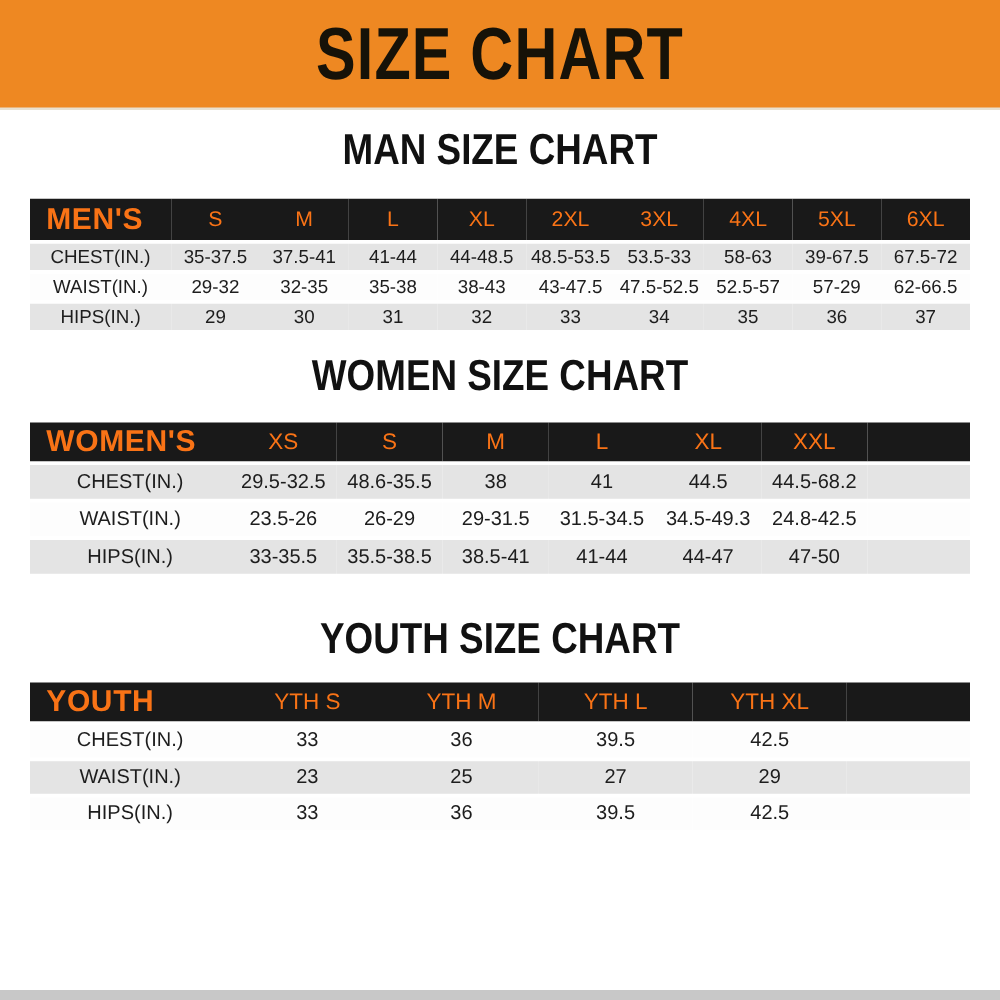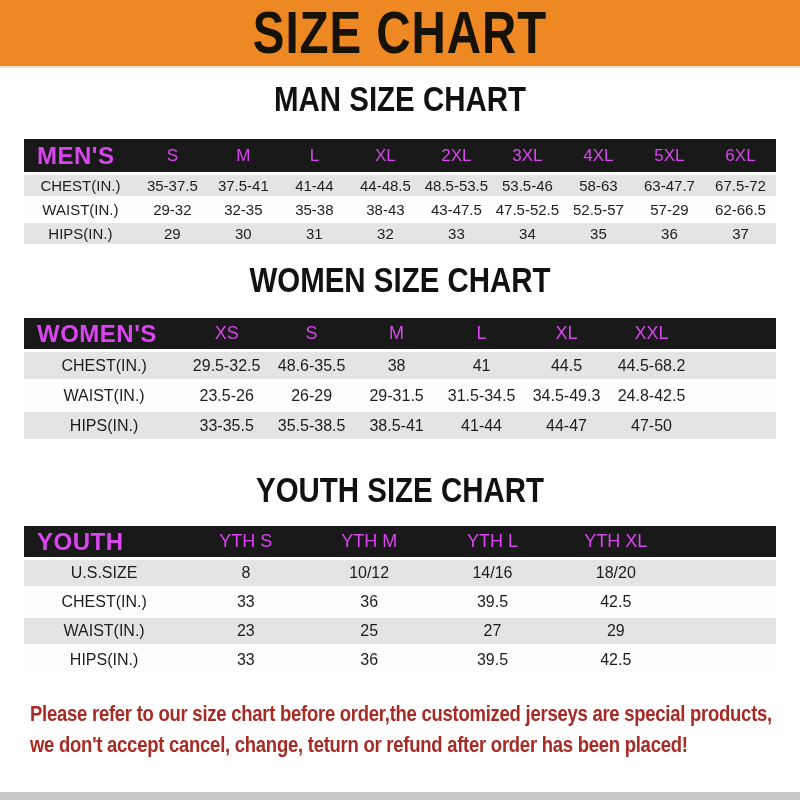--- a/index.html
+++ b/index.html
@@ -16,21 +16,21 @@
     margin: 0; padding: 0;
     width: 800px; height: 800px;
     background: #ffffff;
     font-family: "Liberation Sans", sans-serif;
     overflow: hidden;
   }
   .page { position: relative; width: 800px; height: 800px; background: #fff; }
 
   
   .banner {
-    width: 100%; height: 68px;
+    width: 100%; height: 88px;
     background: var(--banner-orange);
     display: flex; align-items: center; justify-content: center;
     border-bottom: 2px solid #e8e0d0;
   }
   .banner h1 {
     margin: 0;
     font-size: 50px; font-weight: 800;
     color: #161208;
     letter-spacing: 1px;
     transform: scale(0.95, 1.18);
@@ -49,21 +49,21 @@
   .sec-youth .section-heading { padding: 30px 0 15px; }
 
   
   .size-table {
     width: 752px; margin: 0 auto;
     border-collapse: separate; border-spacing: 0 3px;
     table-layout: fixed;
   }
   .size-table th {
     background: var(--bar-black);
-    color: #d946ef; font-weight: normal;
+    color: #f97316; font-weight: normal;
     text-align: center; vertical-align: middle;
     padding: 0;
   }
   .size-table th.bar-label {
     text-align: left; padding-left: 13px;
     font-weight: 800; letter-spacing: 0.5px;
   }
   .size-table td {
     background: var(--row-white);
     color: var(--text-dark);
@@ -139,23 +139,23 @@
           </tr>
         </thead>
         <tbody>
           <tr class="gray">
             <td class="row-label">CHEST(IN.)</td>
             <td class="val">35-37.5</td>
             <td class="val">37.5-41</td>
             <td class="val">41-44</td>
             <td class="val">44-48.5</td>
             <td class="val">48.5-53.5</td>
-            <td class="val">53.5-46</td>
+            <td class="val">53.5-33</td>
             <td class="val">58-63</td>
-            <td class="val">63-47.7</td>
+            <td class="val">39-67.5</td>
             <td class="val">67.5-72</td>
           </tr>
           <tr class="white">
             <td class="row-label">WAIST(IN.)</td>
             <td class="val">29-32</td>
             <td class="val">32-35</td>
             <td class="val">35-38</td>
             <td class="val">38-43</td>
             <td class="val">43-47.5</td>
             <td class="val">47.5-52.5</td>
@@ -254,28 +254,20 @@
           <tr>
             <th class="bar-label">YOUTH</th>
             <th class="bar-size">YTH S</th>
             <th class="bar-size">YTH M</th>
             <th class="bar-size">YTH L</th>
             <th class="bar-size">YTH XL</th>
             <th class="bar-filler"></th>
           </tr>
         </thead>
         <tbody>
-          <tr class="gray">
-            <td class="row-label">U.S.SIZE</td>
-            <td class="val">8</td>
-            <td class="val">10/12</td>
-            <td class="val">14/16</td>
-            <td class="val">18/20</td>
-            <td class="filler"></td>
-          </tr>
           <tr class="white">
             <td class="row-label">CHEST(IN.)</td>
             <td class="val">33</td>
             <td class="val">36</td>
             <td class="val">39.5</td>
             <td class="val">42.5</td>
             <td class="filler"></td>
           </tr>
           <tr class="gray">
             <td class="row-label">WAIST(IN.)</td>
@@ -290,20 +282,16 @@
             <td class="val">33</td>
             <td class="val">36</td>
             <td class="val">39.5</td>
             <td class="val">42.5</td>
             <td class="filler"></td>
           </tr>
         </tbody>
       </table>
   </section>
 
-  <footer class="disclaimer">
-    <p>Please refer to our size chart before order,the customized jerseys are special products,</p>
-    <p>we don't accept cancel, change, teturn or refund after order has been placed!</p>
-  </footer>
 
   <div class="bottom-strip"></div>
 
 </div>
 
 </body></html>

